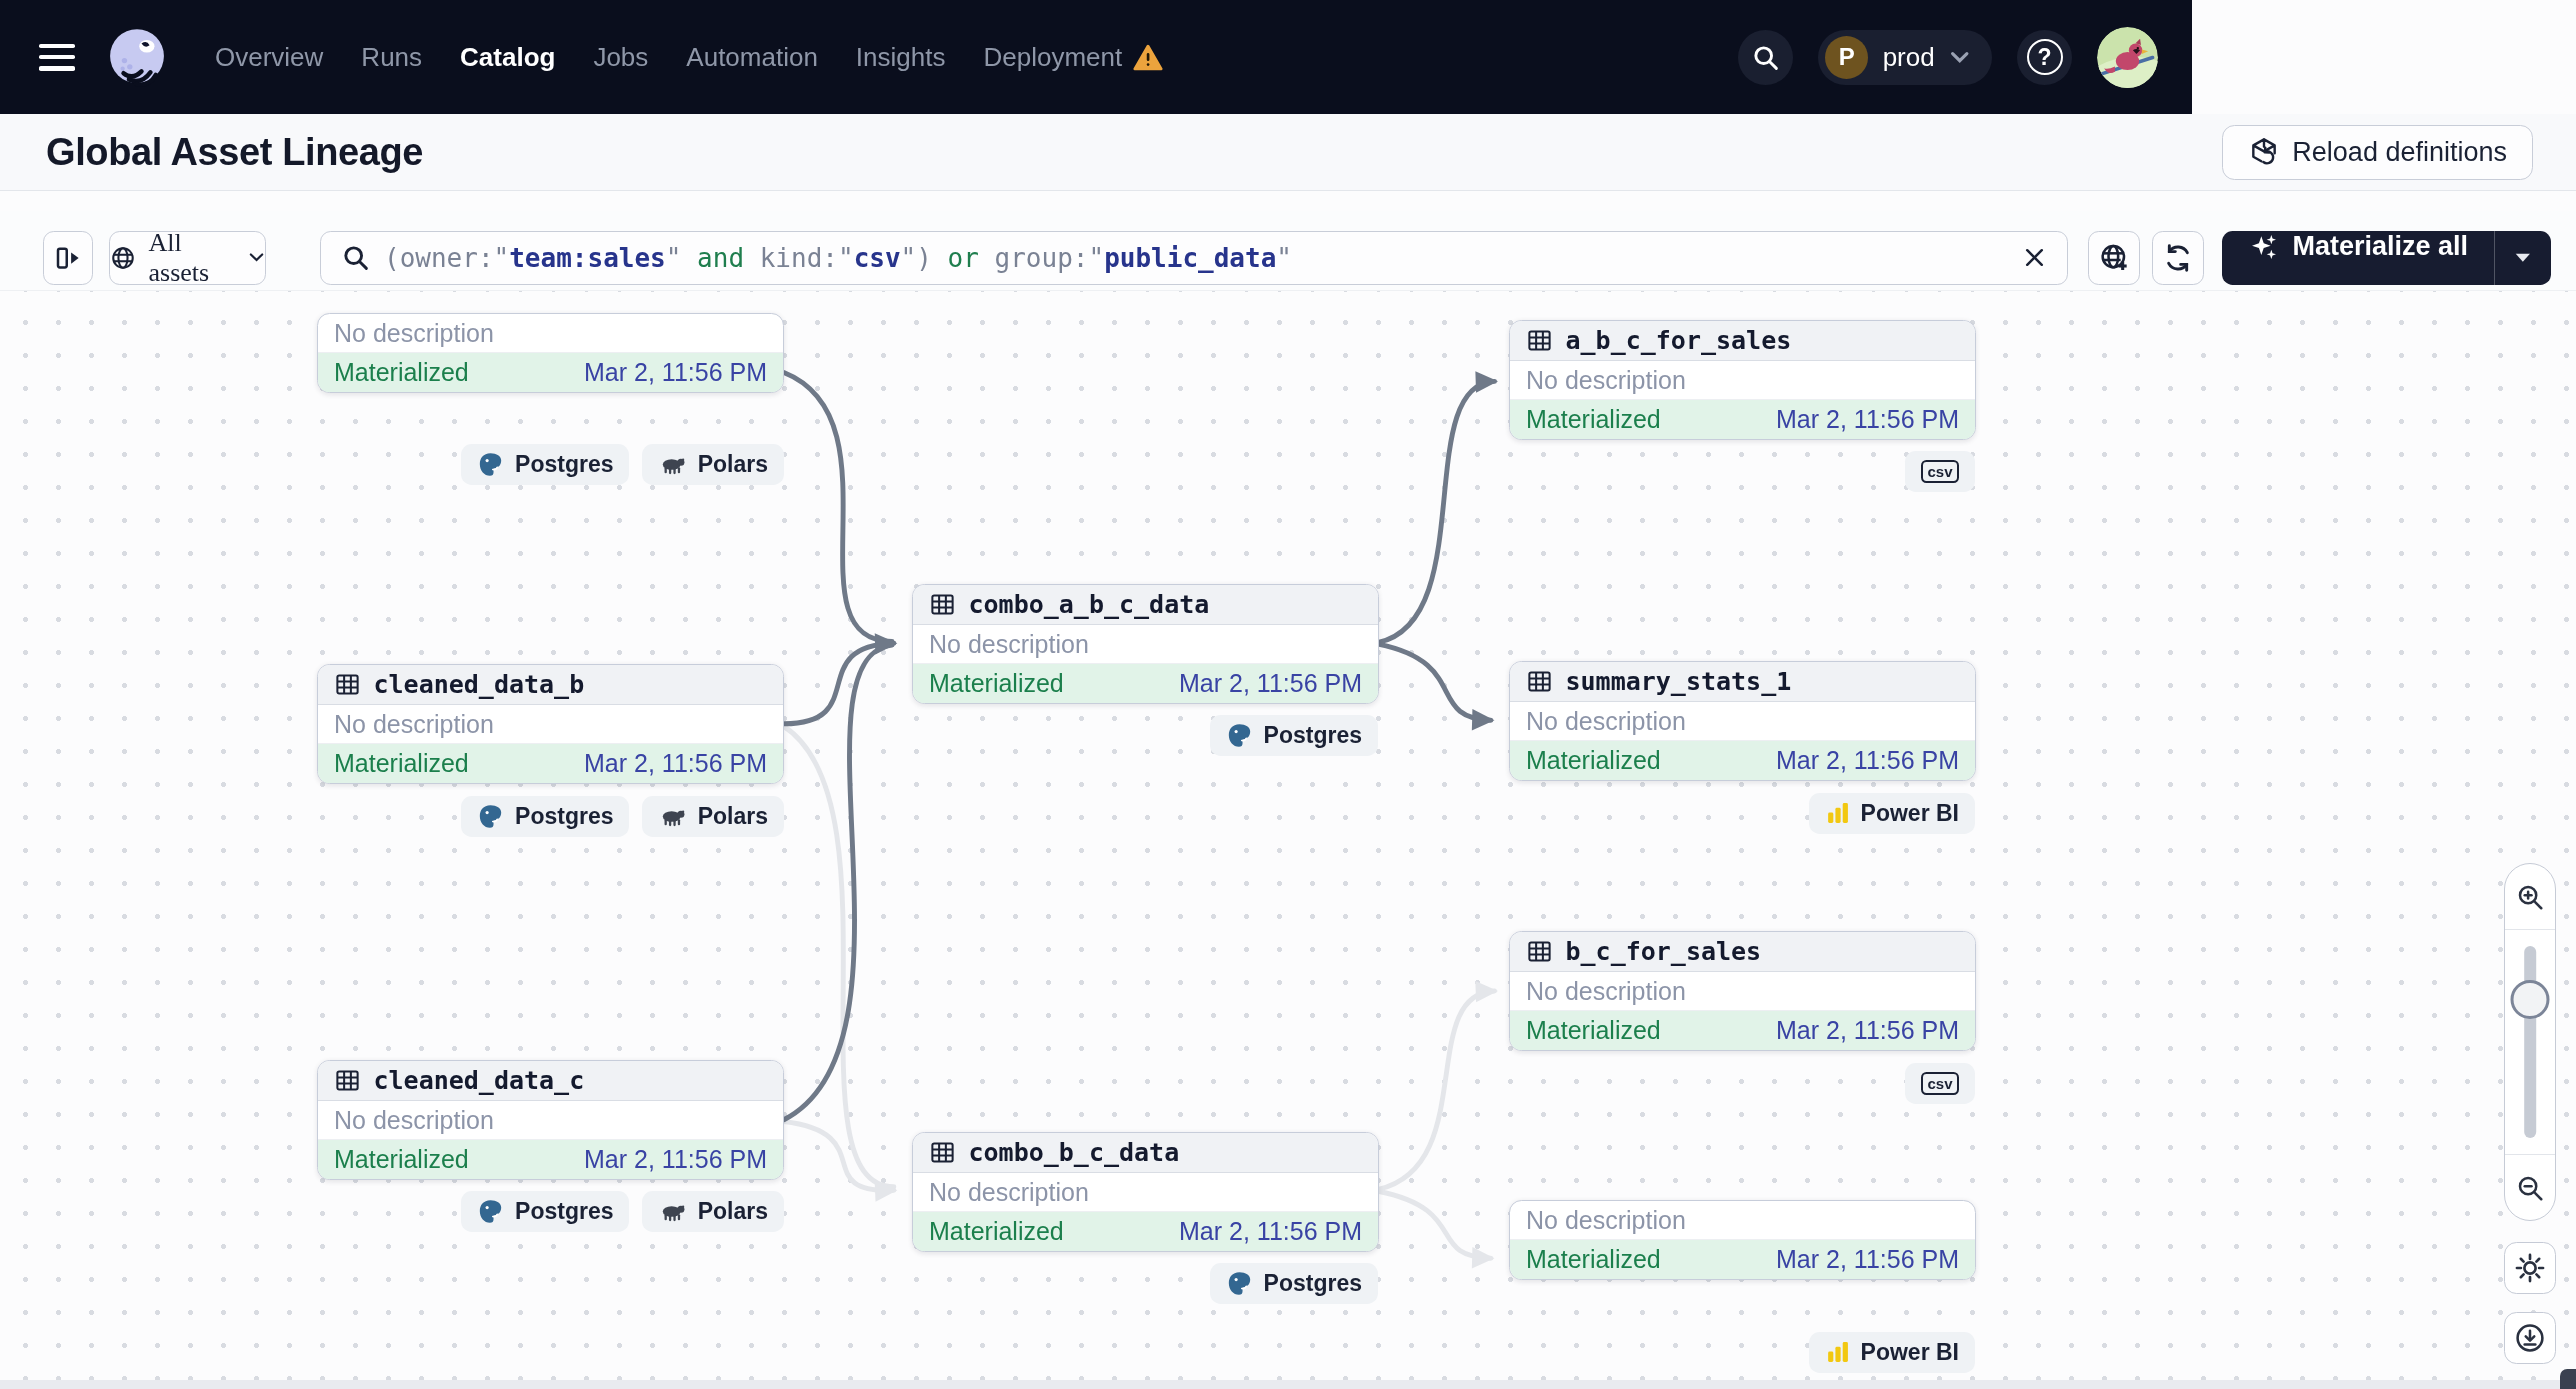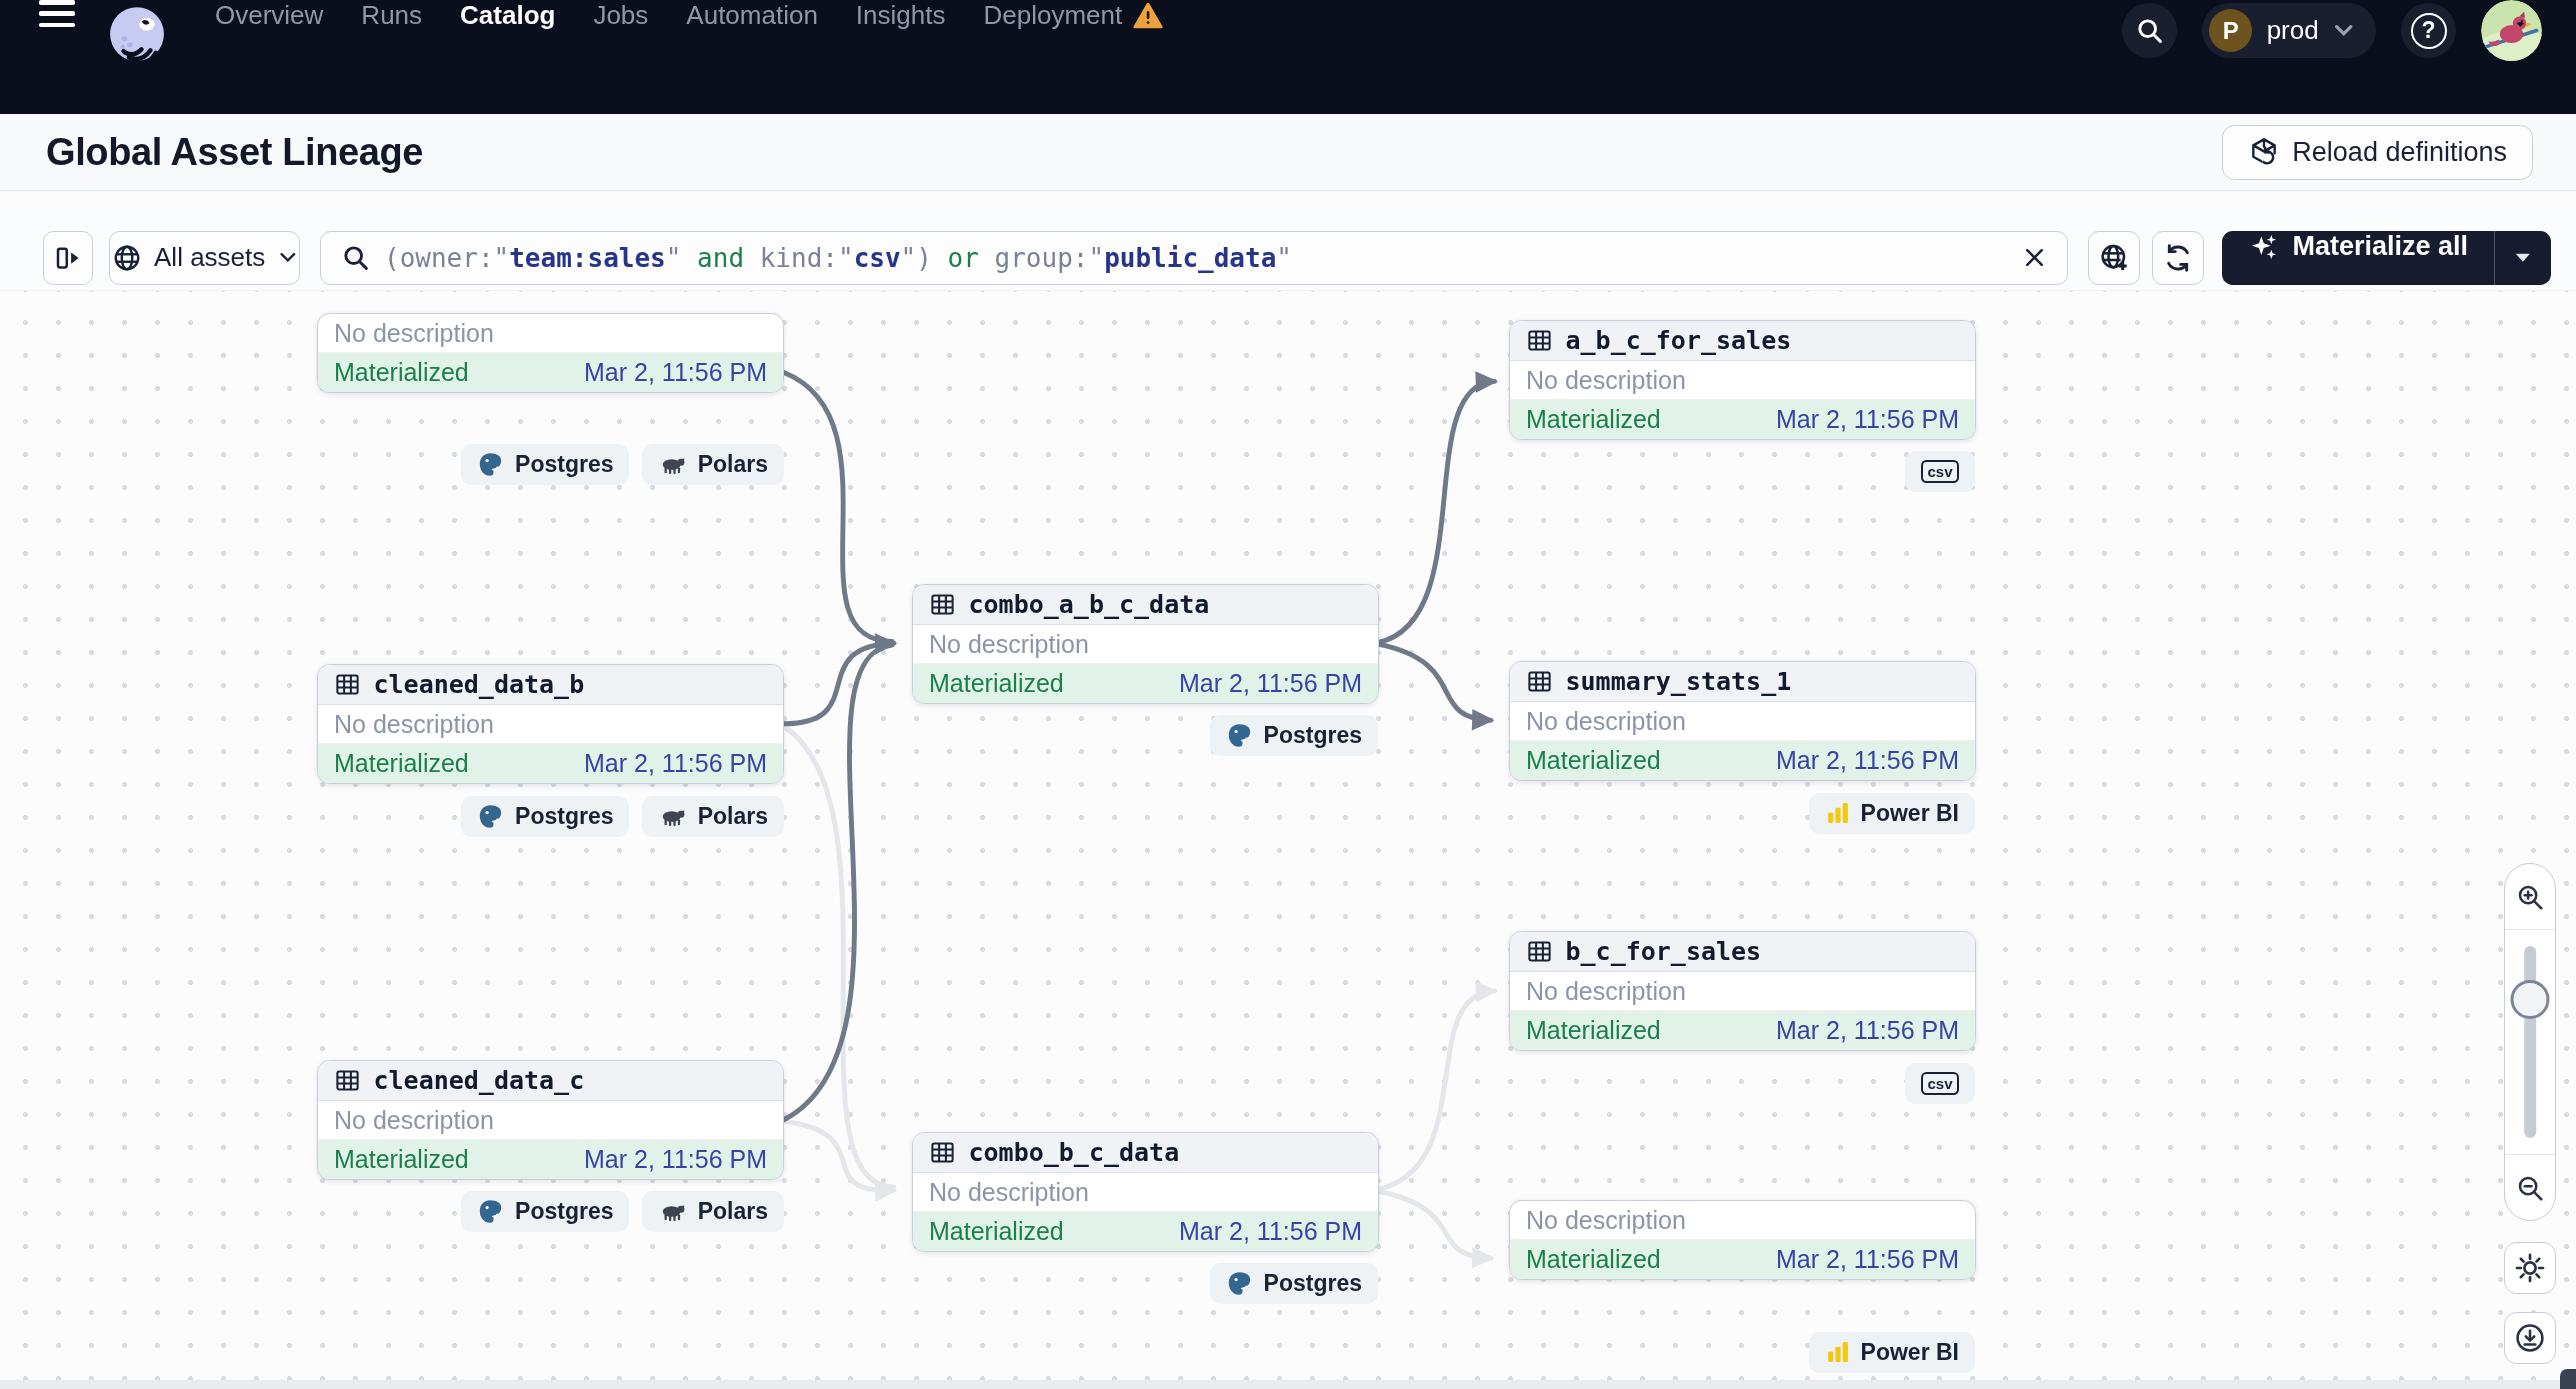--- a/index.html
+++ b/index.html
@@ -1,22 +1,22 @@
 <!DOCTYPE html>
 <html style="font-size:14.3px"><head>
 <meta charset="utf-8">
 <style>
   * { margin:0; padding:0; box-sizing:border-box; }
   html,body { width:2576px; height:1389px; }
   body { font-family:"Liberation Sans","DejaVu Sans",sans-serif; }
   .app { position:relative; width:2576px; height:1389px; overflow:hidden; background:#FCFCFD; }
 
   
-  .navbar { position:absolute; left:0; top:0; width:2576px; height:114px; background:#0A0E1D;
-            display:flex; align-items:flex-start; z-index:10; }
+  .navbar { position:absolute; left:0; top:0; width:2192px; height:114px; background:#0A0E1D;
+            display:flex; align-items:center; z-index:10; }
   .hamburger { margin-left:39px; width:36px; height:27px; display:flex; flex-direction:column;
                justify-content:space-between; cursor:pointer; }
   .hamburger span { display:block; height:4.5px; border-radius:1.8px; background:#FFFFFF; }
   .logo { margin-left:27px; width:70px; height:70px; }
   .nav-items { display:flex; align-items:center; gap:38px; margin-left:43px; }
   .nav-item { font-size:26px; font-weight:500; color:#8F97A8; cursor:pointer; display:flex; align-items:center; gap:10.7px; }
   .nav-item.active { color:#FFFFFF; font-weight:700; }
   .nav-right { margin-left:auto; margin-right:34px; display:flex; align-items:center; gap:25px; }
   .circle-btn { width:55px; height:55px; border-radius:50%; background:#1A1F30; display:flex;
                 align-items:center; justify-content:center; cursor:pointer; }
@@ -35,21 +35,21 @@
   .page-title { margin-left:46px; font-size:38px; font-weight:600; color:#141929; letter-spacing:-0.4px; }
   .reload-btn { margin-left:auto; margin-right:43px; height:55px; padding:0 25px; border:0.9px solid #C8CDD8;
                 border-radius:12.5px; background:#FDFDFE; display:flex; align-items:center; gap:12.5px;
                 font-size:27px; color:#1A2134; cursor:pointer; }
 
   
   .toolbar { position:absolute; left:0; top:211px; width:2576px; height:80px; background:#FBFCFD;
              border-bottom:0.9px solid #EEF0F3; z-index:9; }
   .tb-btn { position:absolute; top:19.7px; height:54px; border:0.9px solid #C8CDD8; border-radius:10.7px;
             background:#FDFDFE; display:flex; align-items:center; justify-content:center; cursor:pointer; }
-  .scope-btn { left:109px; width:191px; gap:12.5px; font-size:26px; color:#1A2134; }
+  .scope-btn { left:109px; width:157px; gap:12.5px; font-size:26px; color:#1A2134;font-family:Liberation Serif, serif; }
   .search-field { position:absolute; top:19.7px; left:320px; width:1748px; height:54px; border:0.9px solid #C8CDD8;
                   border-radius:10.7px; background:#FDFDFE; display:flex; align-items:center; padding:0 19.7px; }
   .query { font-family:"DejaVu Sans Mono",monospace; font-size:26px; white-space:pre; margin-left:14.3px; flex:1;
            overflow:hidden; }
   .query .plain { color:#7A8294; }
   .query .value { color:#27348C; font-weight:bold; }
   .query .keyword { color:#1F7E4E; }
   .clear-x { margin-left:auto; cursor:pointer; display:flex; }
   .materialize { position:absolute; left:2222px; top:19.7px; width:329px; height:54px; background:#171C30;
                  border-radius:10.7px; display:flex; align-items:flex-start; color:#FFFFFF; cursor:pointer; }

